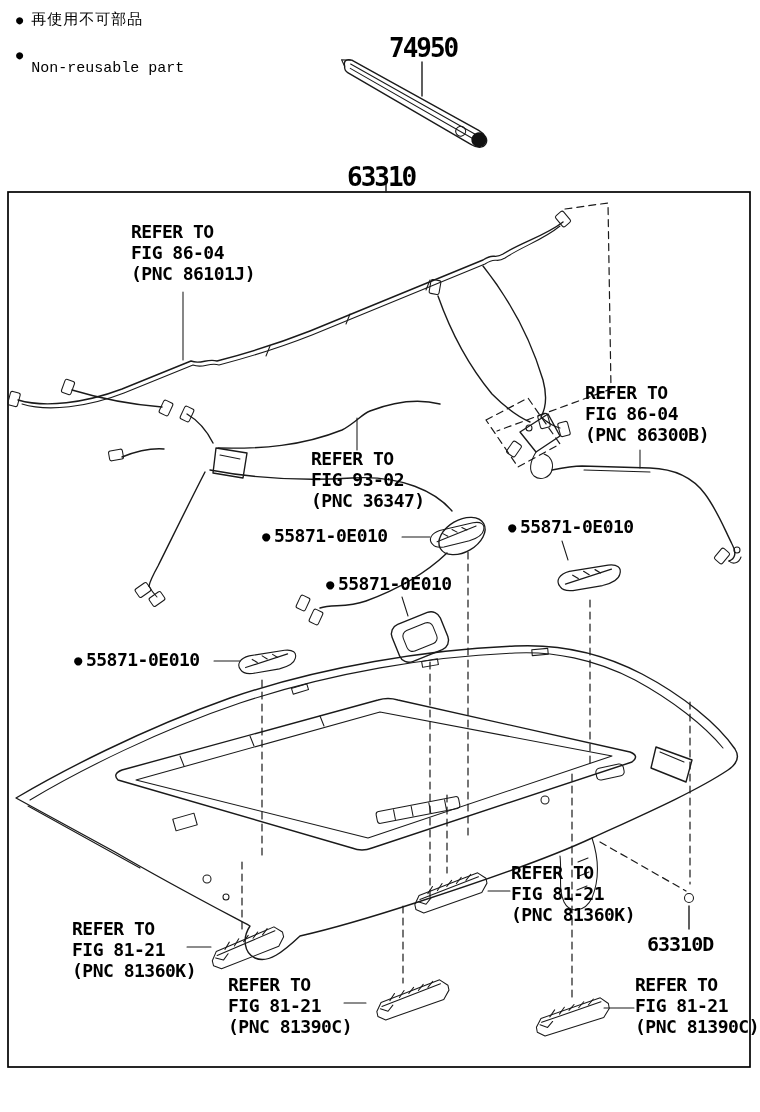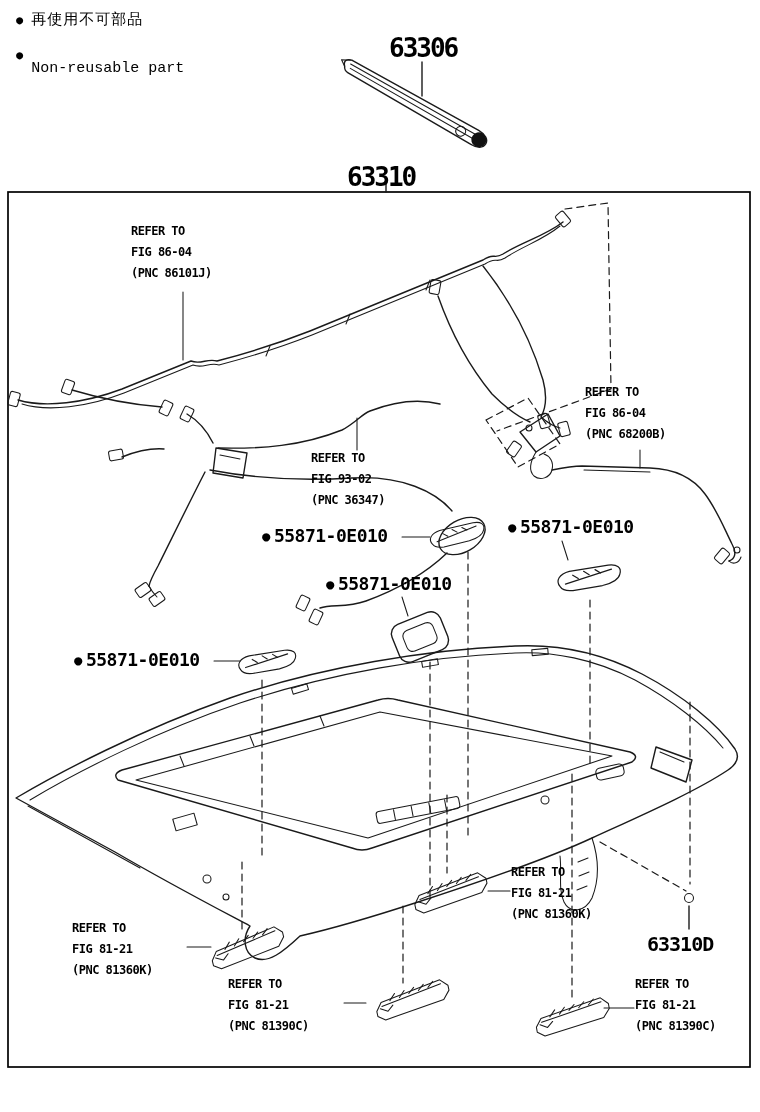--- a/index.html
+++ b/index.html
@@ -5,21 +5,21 @@
   html,body{margin:0;padding:0;background:#fff;}
   #stage{position:relative;width:760px;height:1112px;background:#ffffff;overflow:hidden;
          font-family:"DejaVu Sans Mono", monospace;}
   svg{position:absolute;left:0;top:0;}
   .ln{fill:none;stroke:#1a1a1a;stroke-width:1.4;stroke-linecap:round;stroke-linejoin:round;}
   .thin{stroke-width:1.05;}
   .dash{stroke-dasharray:7 5;stroke-width:1.2;}
   .fillb{fill:#111;stroke:none;}
   .frame{fill:none;stroke:#000;stroke-width:1.7;}
   .lbl{position:absolute;color:#000;font-weight:bold;white-space:nowrap;z-index:2;}
-  .ref{font-size:12px;line-height:21px;letter-spacing:-0.5px;}
+  .ref{font-size:18px;line-height:21px;letter-spacing:-0.5px;}
   .big{font-size:26px;letter-spacing:-2px;}
   .mid{font-size:20px;letter-spacing:-1px;}
   .code{font-size:15px;letter-spacing:-0.5px;margin-top:35px;}
   .clip{font-size:18px;letter-spacing:-0.5px;display:flex;align-items:center;gap:4px;}
   .clip .dot{font-size:14px;line-height:14px;}
   .legend-row{position:absolute;display:flex;align-items:center;gap:8px;color:#000;z-index:2;}
   .legend-row .dot{font-size:12px;line-height:12px;}
   .jp{font-family:Liberation Serif, serif;font-size:15px;letter-spacing:1px;}
   .en{font-family:Liberation Mono, monospace;font-size:15px;margin-top:28px;}
 </style>
@@ -221,39 +221,39 @@
 
   <div class="legend-row" style="left:16px;top:10px;">
     <span class="dot">●</span>
     <span class="jp">再使用不可部品</span>
   </div>
   <div class="legend-row" style="left:16px;top:32px;">
     <span class="dot">●</span>
     <span class="en">Non-reusable part</span>
   </div>
 
-  <div class="lbl big" style="left:389px;top:33px;">63306</div>
+  <div class="lbl big" style="left:389px;top:33px;">74950</div>
   <div class="lbl big" style="left:347px;top:162px;">63310</div>
   <div class="lbl mid" style="left:647px;top:932px;">63310D</div>
   <div class="lbl code" style="left:688px;top:1078px;">643393B</div>
 
   <div class="lbl ref" style="left:131px;top:221px;">
     <span style="display:block">REFER TO</span>
     <span style="display:block">FIG 86-04</span>
     <span style="display:block">(PNC 86101J)</span>
   </div>
   <div class="lbl ref" style="left:311px;top:448px;">
     <span style="display:block">REFER TO</span>
     <span style="display:block">FIG 93-02</span>
     <span style="display:block">(PNC 36347)</span>
   </div>
   <div class="lbl ref" style="left:585px;top:382px;">
     <span style="display:block">REFER TO</span>
     <span style="display:block">FIG 86-04</span>
-    <span style="display:block">(PNC 68200B)</span>
+    <span style="display:block">(PNC 86300B)</span>
   </div>
   <div class="lbl ref" style="left:511px;top:862px;">
     <span style="display:block">REFER TO</span>
     <span style="display:block">FIG 81-21</span>
     <span style="display:block">(PNC 81360K)</span>
   </div>
   <div class="lbl ref" style="left:72px;top:918px;">
     <span style="display:block">REFER TO</span>
     <span style="display:block">FIG 81-21</span>
     <span style="display:block">(PNC 81360K)</span>

